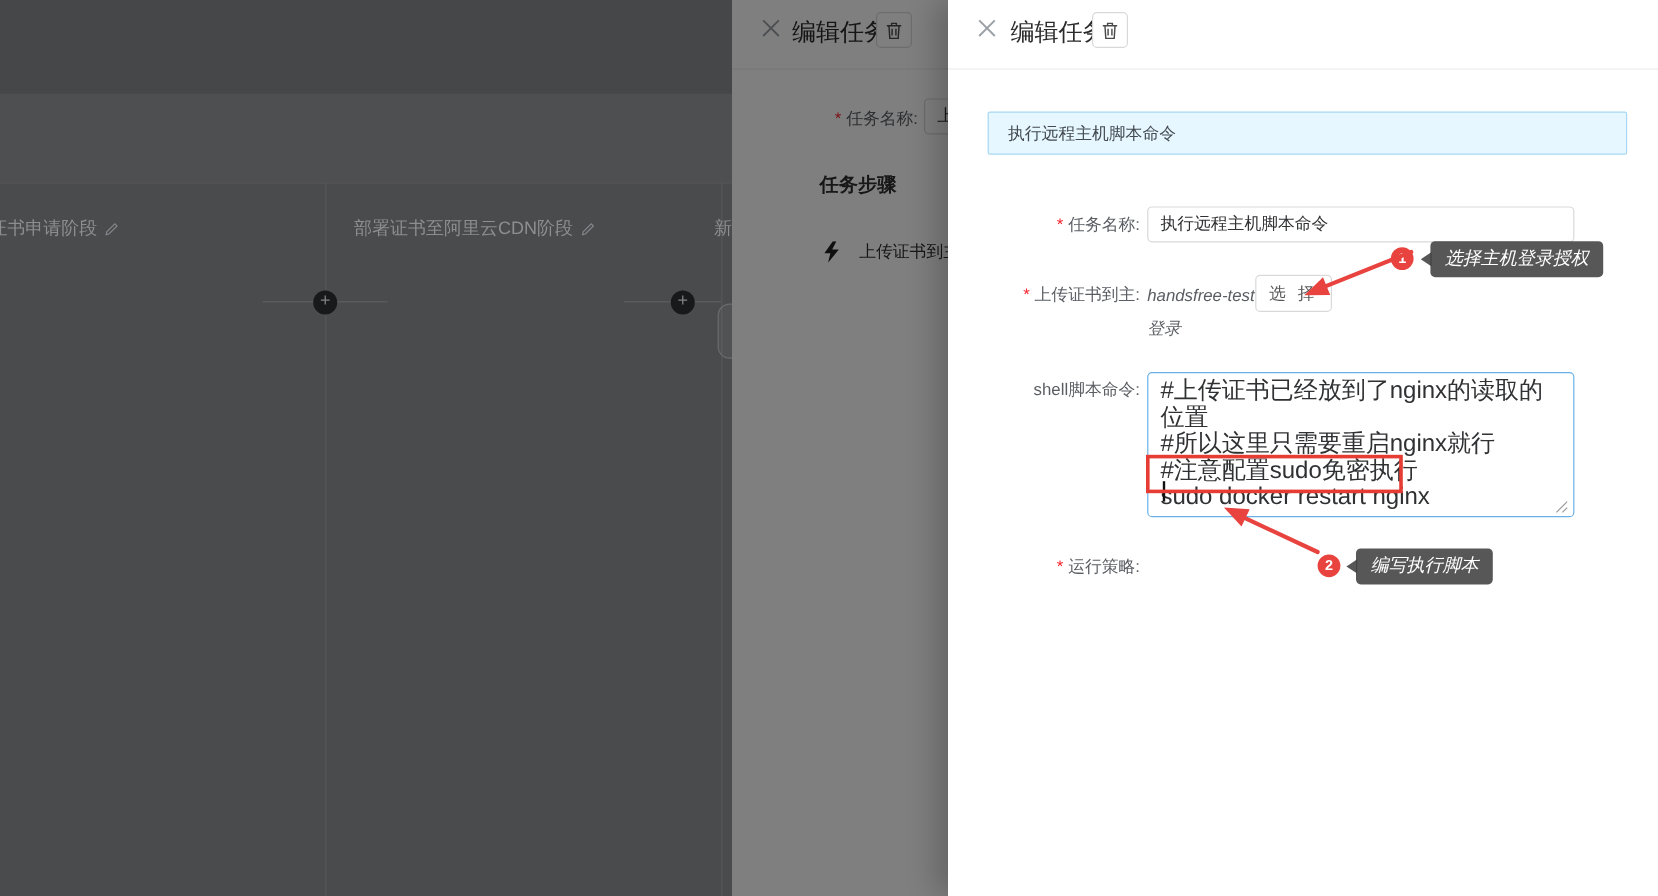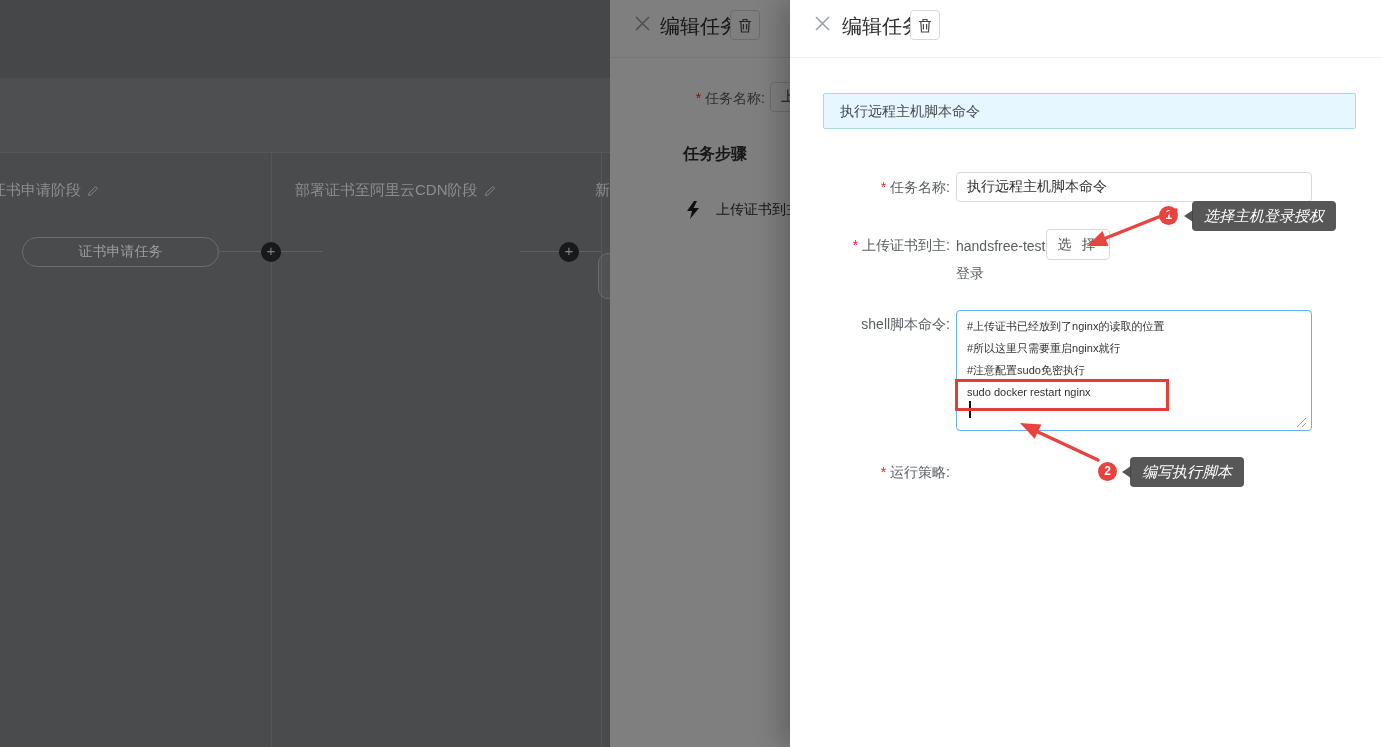--- a/index.html
+++ b/index.html
@@ -42,26 +42,26 @@
   .mid-label { left:0; top:83px; width:155px; }
   .mid-input { left:160px; top:82px; width:130px; }
   .steps-heading { position:absolute; left:73px; top:144px; font-size:16px; font-weight:700; color:#2f2f2f; }
   .step-row { position:absolute; left:76px; top:201px; display:flex; align-items:center; gap:16px; }
   .step-text { font-size:14px; color:#2f2f2f; white-space:nowrap; }
 
   
   .alert-info { position:absolute; left:33px; top:93px; width:533px; height:36px; background:#e6f7ff;
                 border:1px solid #a6d8f2; border-radius:2px; font-size:14px; color:#434a50;
                 line-height:34px; padding-left:16px; }
-  .val-line { position:absolute; font-size:14px; color:#5a5e63; line-height:22px; }
+  .val-line { position:absolute; font-size:14px; color:#5a5e63; line-height:22px;font-style:italic; }
   .select-btn { position:absolute; left:256px; top:229px; width:64px; height:31px; border:1px solid #d9d9d9;
                 border-radius:4px; background:#fff; font-size:14px; color:#595959; font-family:inherit;
                 letter-spacing:3px; cursor:pointer; }
   .shell-box { position:absolute; left:166px; top:310px; width:356px; height:121px; border:1px solid #69b1e8;
-               border-radius:4px; padding:4px 10px; font-size:11px; line-height:22px; color:#303133;
+               border-radius:4px; padding:4px 10px; font-size:20px; line-height:22px; color:#303133;
                white-space:pre-wrap; background:#fff; }
   .hl-rect { position:absolute; left:165px; top:379px; width:214px; height:32px; border:3px solid #e73c33; z-index:6; }
   .caret { position:absolute; left:179px; top:401px; width:1.5px; height:17px; background:#111; }
   .resize-ic { position:absolute; left:506px; top:417px; }
   .select-box { position:absolute; left:166px; top:456px; width:357px; height:31px; border:1px solid #d9d9d9;
                 border-radius:4px; background:#fff; }
   .select-val { position:absolute; left:11px; top:0; line-height:29px; font-size:14px; color:#5a5e63; }
   .chevron-ic { position:absolute; right:13px; top:11px; }
 
   
@@ -97,23 +97,20 @@
   </div>
   <div class="stage-title" style="left:595px">
     <span>新阶段</span>
   </div>
 
   <div class="connector" style="left:219px; width:43px"></div>
   <div class="connector" style="left:281px; width:42px"></div>
   <div class="connector" style="left:520px; width:40px"></div>
   <div class="connector" style="left:578px; width:23px"></div>
 
-  <div class="pill" style="left:22px; width:197px">
-    <span>证书申请任务</span>
-  </div>
   <div class="plus-circle" style="left:261px"><span>+</span></div>
   <div class="plus-circle" style="left:559px"><span>+</span></div>
   <div class="pill-partial"></div>
 </div>
 
 <div class="drawer mid-drawer">
   <svg class="dw-close" viewBox="0 0 15 15">
     <path d="M1 1 L14 14 M14 1 L1 14" stroke="#9aa0a6" stroke-width="1.6"></path>
   </svg>
   <div class="dw-title">编辑任务</div>

